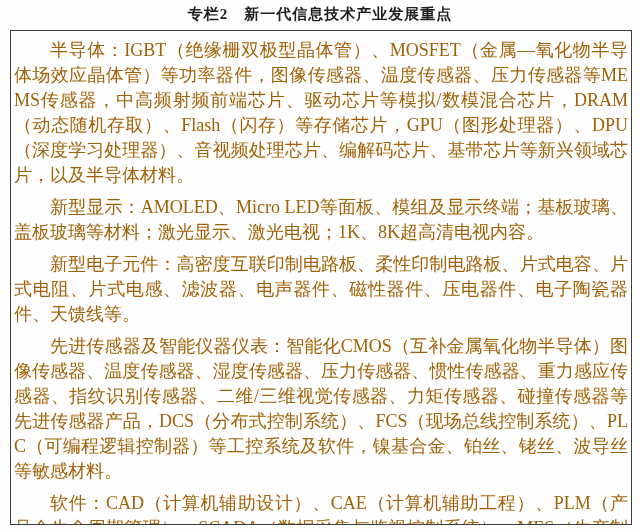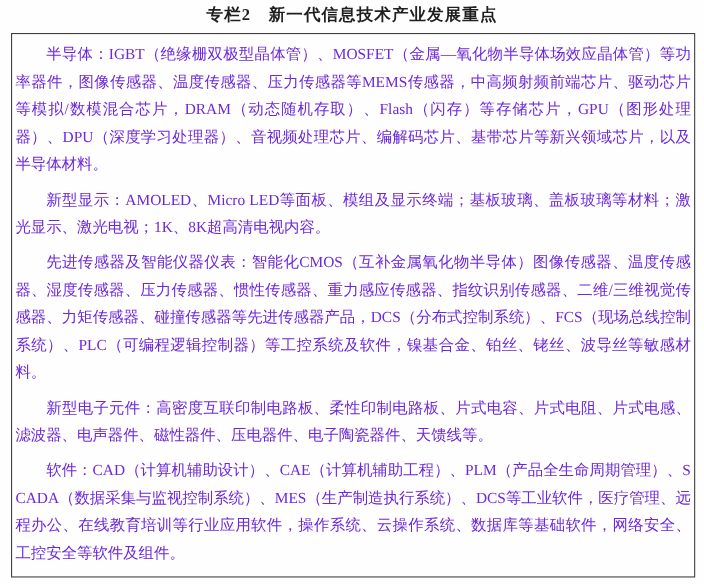--- a/index.html
+++ b/index.html
@@ -29,41 +29,41 @@
   .content-panel {
     margin-left: 10px;
     width: 622px;
     height: 495px;
     border: 1px solid #404040;
     background: #fefefe;
     padding: 7px 3px 2px 3px;
     overflow: hidden;
   }
   .content-panel p {
-    font-size: 14px;
+    font-size: 18px;
     line-height: 25px;
-    color: #6d28d9;
+    color: #a16207;
     text-align: justify;
     text-justify: inter-ideograph;
     text-indent: 2em;
     margin: 0 0 7px 0;
     word-break: break-all;
   }
   .content-panel p:last-child {
     margin-bottom: 0;
   }
 </style>
 </head>
 <body>
 
 <div class="page">
 
   <h1 class="doc-title">专栏2　新一代信息技术产业发展重点</h1>
 
   <div class="content-panel">
     <p>半导体：IGBT（绝缘栅双极型晶体管）、MOSFET（金属—氧化物半导体场效应晶体管）等功率器件，图像传感器、温度传感器、压力传感器等MEMS传感器，中高频射频前端芯片、驱动芯片等模拟/数模混合芯片，DRAM（动态随机存取）、Flash（闪存）等存储芯片，GPU（图形处理器）、DPU（深度学习处理器）、音视频处理芯片、编解码芯片、基带芯片等新兴领域芯片，以及半导体材料。</p>
     <p>新型显示：AMOLED、Micro LED等面板、模组及显示终端；基板玻璃、盖板玻璃等材料；激光显示、激光电视；1K、8K超高清电视内容。</p>
+    <p>新型电子元件：高密度互联印制电路板、柔性印制电路板、片式电容、片式电阻、片式电感、滤波器、电声器件、磁性器件、压电器件、电子陶瓷器件、天馈线等。</p>
     <p>先进传感器及智能仪器仪表：智能化CMOS（互补金属氧化物半导体）图像传感器、温度传感器、湿度传感器、压力传感器、惯性传感器、重力感应传感器、指纹识别传感器、二维/三维视觉传感器、力矩传感器、碰撞传感器等先进传感器产品，DCS（分布式控制系统）、FCS（现场总线控制系统）、PLC（可编程逻辑控制器）等工控系统及软件，镍基合金、铂丝、铑丝、波导丝等敏感材料。</p>
-    <p>新型电子元件：高密度互联印制电路板、柔性印制电路板、片式电容、片式电阻、片式电感、滤波器、电声器件、磁性器件、压电器件、电子陶瓷器件、天馈线等。</p>
     <p>软件：CAD（计算机辅助设计）、CAE（计算机辅助工程）、PLM（产品全生命周期管理）、SCADA（数据采集与监视控制系统）、MES（生产制造执行系统）、DCS等工业软件，医疗管理、远程办公、在线教育培训等行业应用软件，操作系统、云操作系统、数据库等基础软件，网络安全、工控安全等软件及组件。</p>
   </div>
 
 </div>
 
 </body></html>

